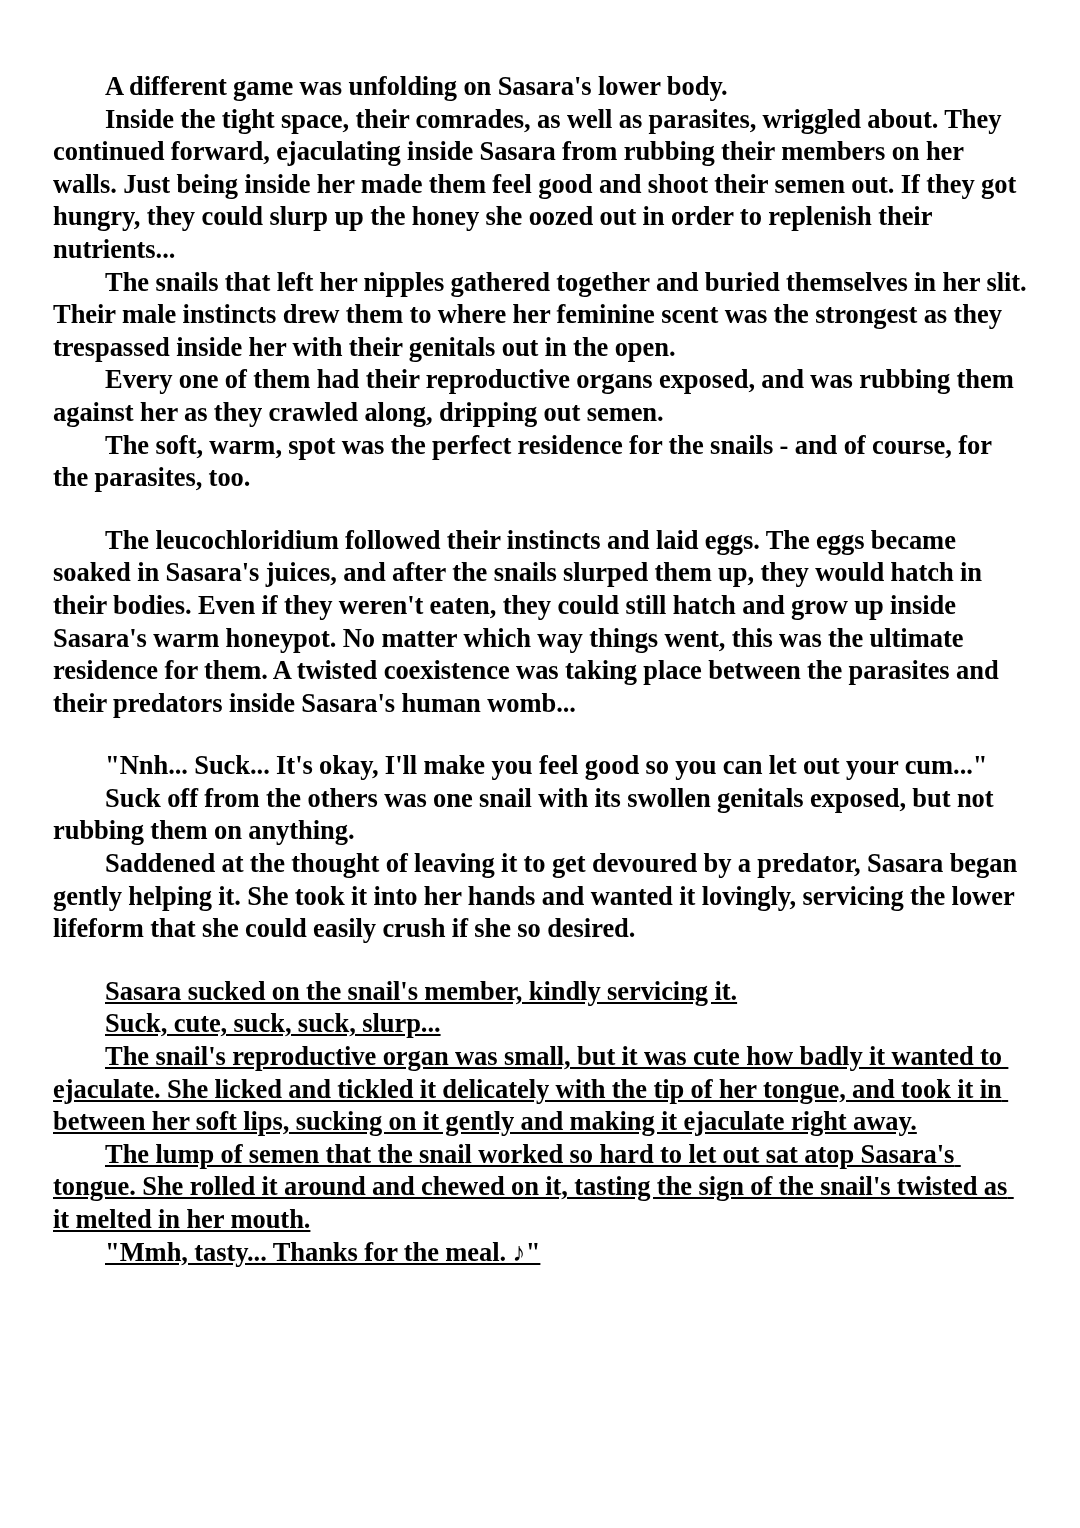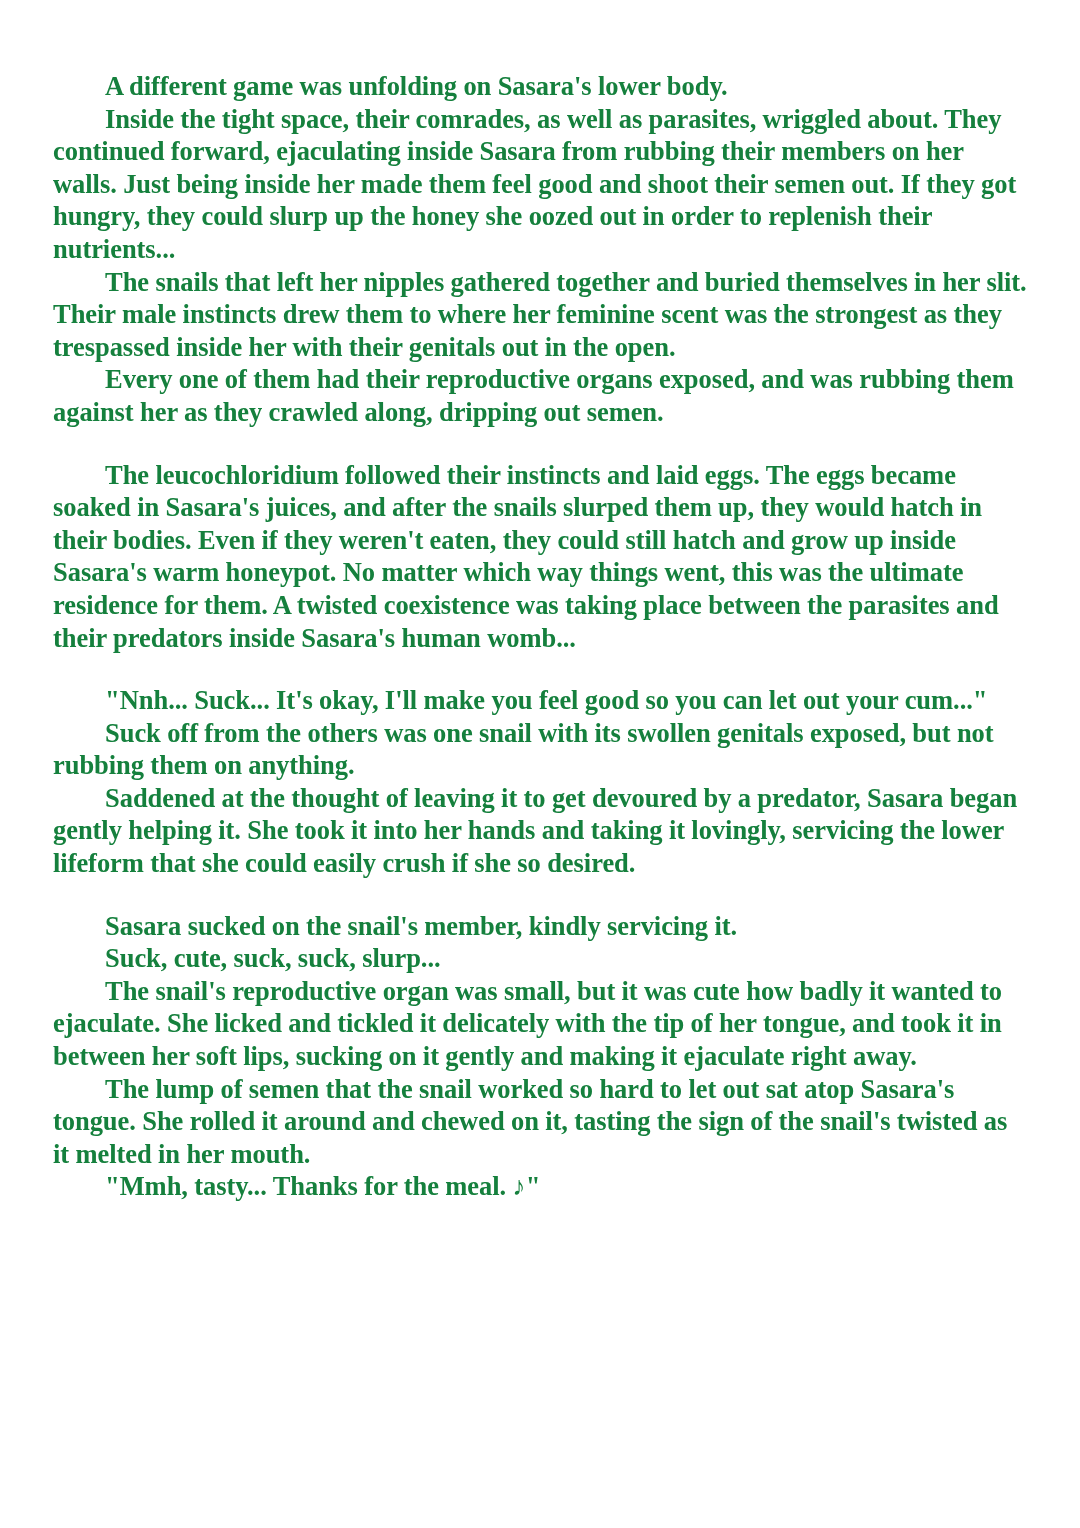--- a/index.html
+++ b/index.html
@@ -23,25 +23,26 @@
     position: absolute;
     left: 53px;
     top: 70px;
     width: 975px;
   }
   .block {
     margin: 0 0 30px 0;
   }
   .block:last-child {
     margin-bottom: 12px;
+    text-decoration: underline;
   }
   p.para {
     margin: 0;
     padding: 0;
-    color: #15803d;
+    color: #000000;
     font-size: 26.5px;
     line-height: 32.6px;
     font-weight: bold;
     text-indent: 52px;
     text-align: left;
     letter-spacing: -0.05px;
     word-spacing: -0.2px;
     white-space: pre-wrap;
   }
 </style>
@@ -49,30 +50,31 @@
 <body>
 
 <div id="page">
   <div id="text-body">
 
     <div class="block">
       <p class="para">A different game was unfolding on Sasara's lower body.</p>
       <p class="para">Inside the tight space, their comrades, as well as parasites, wriggled about. They continued forward, ejaculating inside Sasara from rubbing their members on her walls. Just being inside her made them feel good and shoot their semen out. If they got hungry, they could slurp up the honey she oozed out in order to replenish their nutrients...</p>
       <p class="para">The snails that left her nipples gathered together and buried themselves in her slit. Their male instincts drew them to where her feminine scent was the strongest as they trespassed inside her with their genitals out in the open.</p>
       <p class="para">Every one of them had their reproductive organs exposed, and was rubbing them against her as they crawled along, dripping out semen.</p>
+      <p class="para">The soft, warm, spot was the perfect residence for the snails - and of course, for the parasites, too.</p>
     </div>
 
     <div class="block">
       <p class="para">The leucochloridium followed their instincts and laid eggs. The eggs became soaked in Sasara's juices, and after the snails slurped them up, they would hatch in their bodies. Even if they weren't eaten, they could still hatch and grow up inside Sasara's warm honeypot. No matter which way things went, this was the ultimate residence for them. A twisted coexistence was taking place between the parasites and their predators inside Sasara's human womb...</p>
     </div>
 
     <div class="block">
       <p class="para">"Nnh... Suck... It's okay, I'll make you feel good so you can let out your cum..."</p>
       <p class="para">Suck off from the others was one snail with its swollen genitals exposed, but not rubbing them on anything.</p>
-      <p class="para">Saddened at the thought of leaving it to get devoured by a predator, Sasara began gently helping it. She took it into her hands and taking it lovingly, servicing the lower lifeform that she could easily crush if she so desired.</p>
+      <p class="para">Saddened at the thought of leaving it to get devoured by a predator, Sasara began gently helping it. She took it into her hands and wanted it lovingly, servicing the lower lifeform that she could easily crush if she so desired.</p>
     </div>
 
     <div class="block">
       <p class="para">Sasara sucked on the snail's member, kindly servicing it.</p>
       <p class="para">Suck, cute, suck, suck, slurp...</p>
       <p class="para">The snail's reproductive organ was small, but it was cute how badly it wanted to ejaculate. She licked and tickled it delicately with the tip of her tongue, and took it in between her soft lips, sucking on it gently and making it ejaculate right away.</p>
       <p class="para">The lump of semen that the snail worked so hard to let out sat atop Sasara's tongue. She rolled it around and chewed on it, tasting the sign of the snail's twisted as it melted in her mouth.</p>
       <p class="para">"Mmh, tasty... Thanks for the meal. ♪"</p>
     </div>
 

